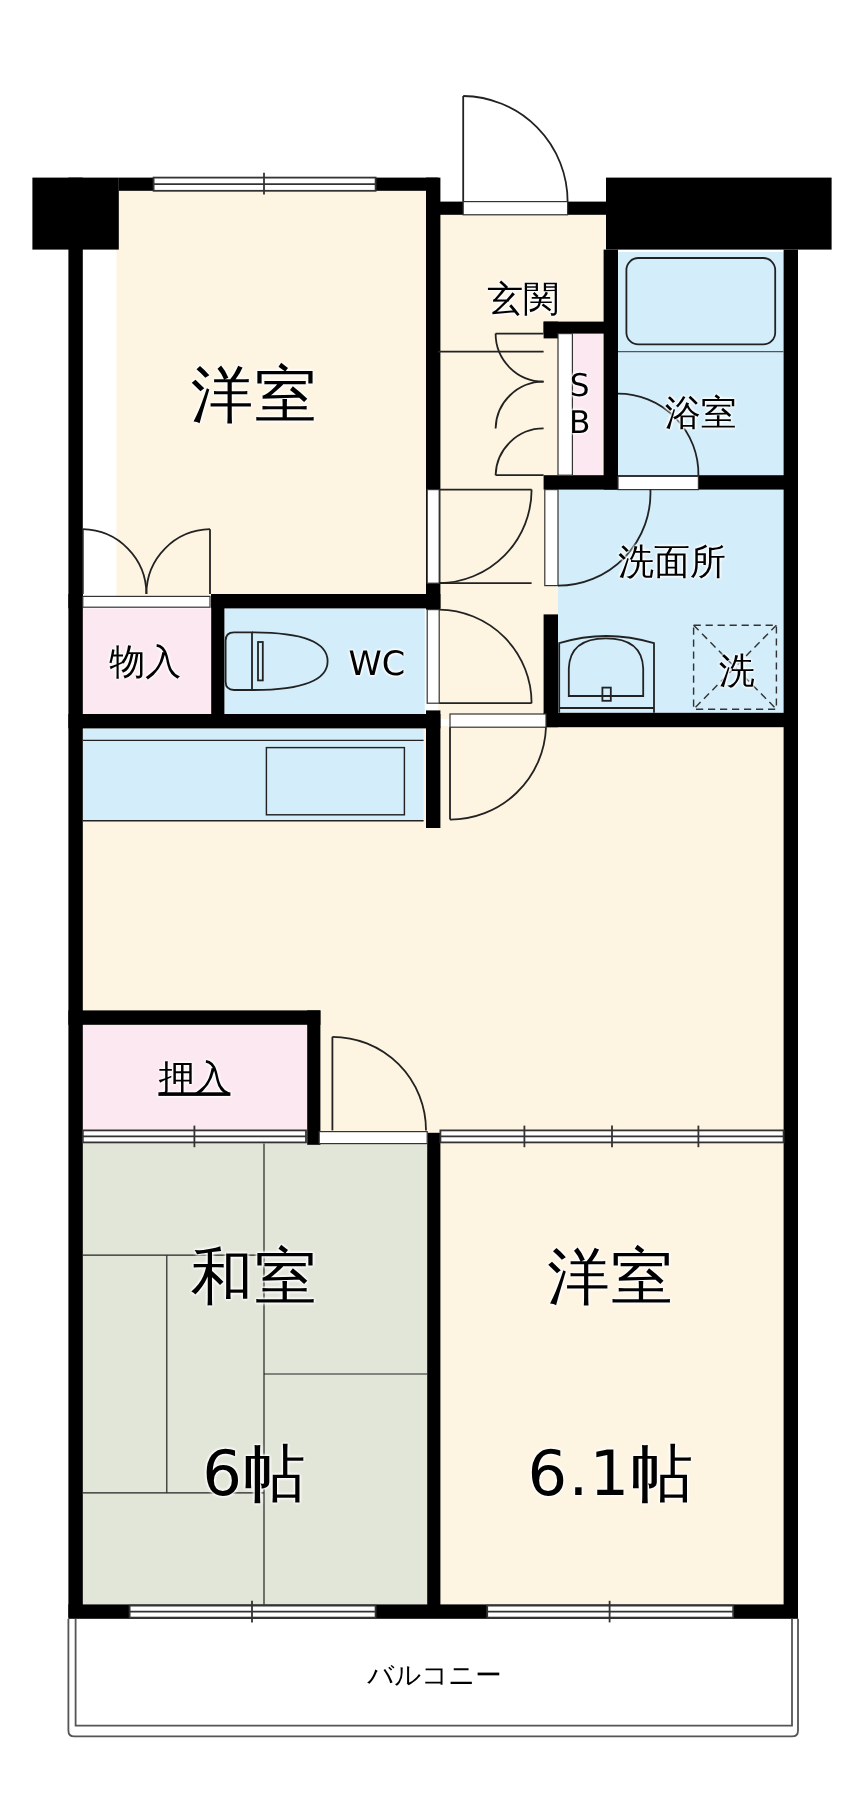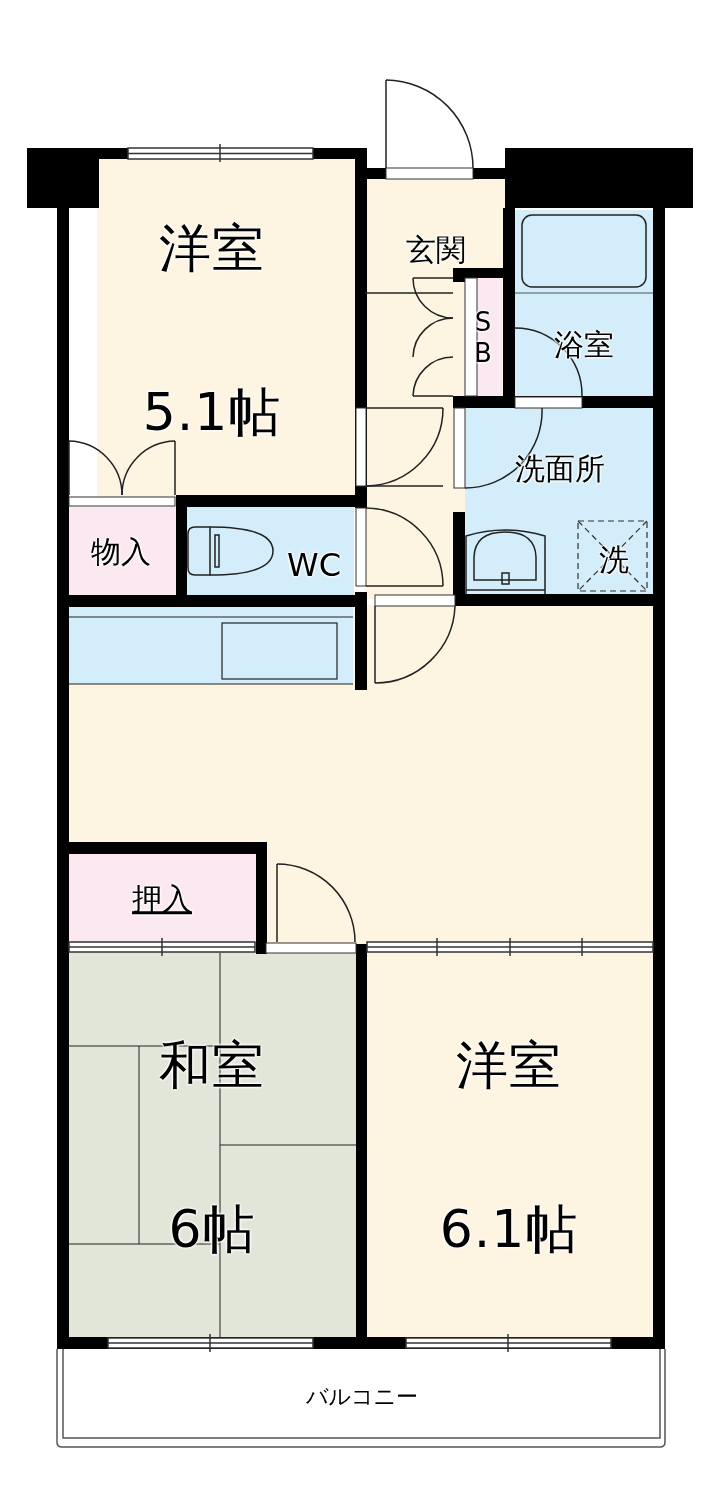--- a/index.html
+++ b/index.html
@@ -183,30 +183,29 @@
     </g>
 
     <g fill="none" stroke="#555" stroke-width="1.5">
       <path d="M57 1337 L57 1430 Q57 1435 62 1435 L660 1435 Q665 1435 665 1430 L665 1337"></path>
       <path d="M63 1337 L63 1426 L660 1426 L660 1337"></path>
     </g>
   </svg>
 
   <div class="label big" style="left:212px;top:318px;">
     <div>洋室</div>
-    <div>5.1帖</div>
   </div>
   <div class="label mid" style="left:436px;top:222px;margin-top:16px;">玄関</div>
   <div class="label small" style="left:483px;top:326px;font-size:26px;line-height:1.2;">S
 B</div>
   <div class="label mid" style="left:584px;top:333px;">浴室</div>
   <div class="label mid" style="left:560px;top:457px;">洗面所</div>
   <div class="label mid" style="left:614px;top:548px;">洗</div>
   <div class="label mid" style="left:121px;top:540px;">物入</div>
-  <div class="label mid" style="left:314px;top:541px;font-size:32px;margin-top:13px;">WC</div>
+  <div class="label mid" style="left:314px;top:541px;font-size:28px;">WC</div>
   <div class="label mid" style="left:162px;top:887px;text-decoration:underline;">押入</div>
   <div class="label big" style="left:212px;top:1135px;">
     <div>和室</div>
     <div>6帖</div>
   </div>
   <div class="label big" style="left:509px;top:1135px;">
     <div>洋室</div>
     <div>6.1帖</div>
   </div>
   <div class="label mid" style="left:362px;top:1385px;font-size:22px;">バルコニー</div>

